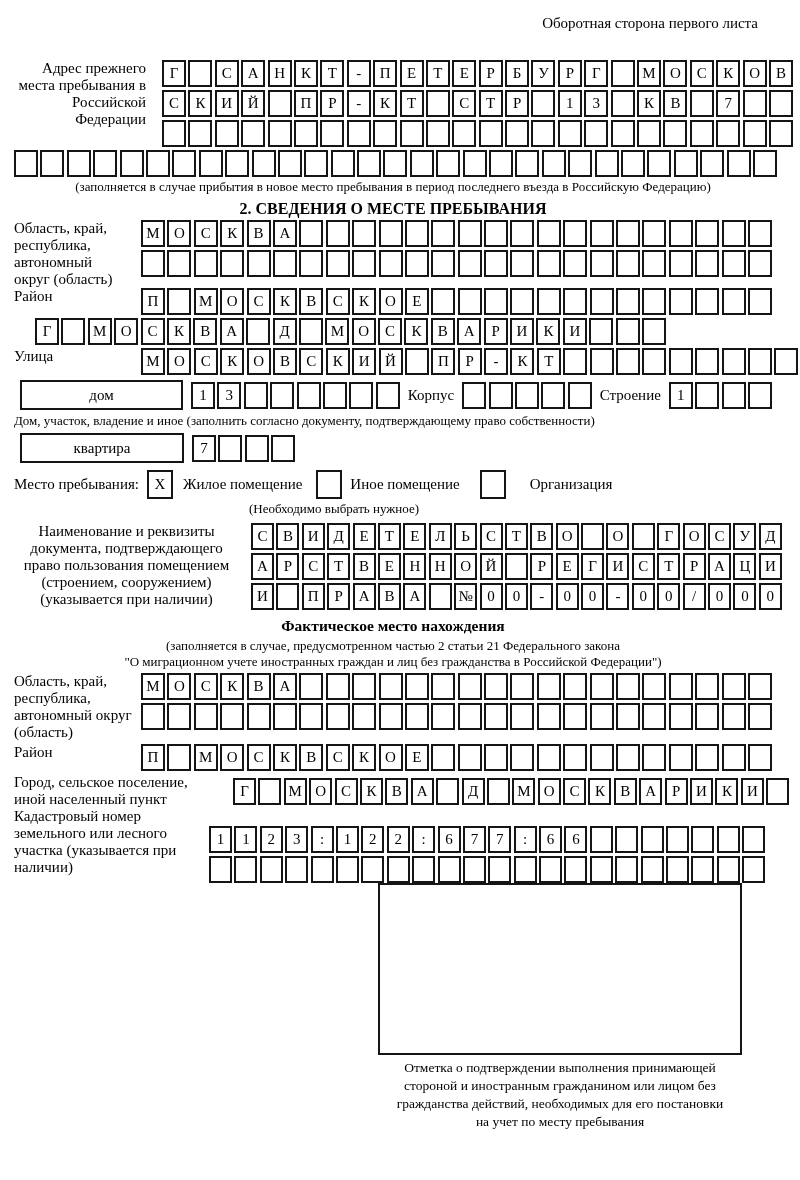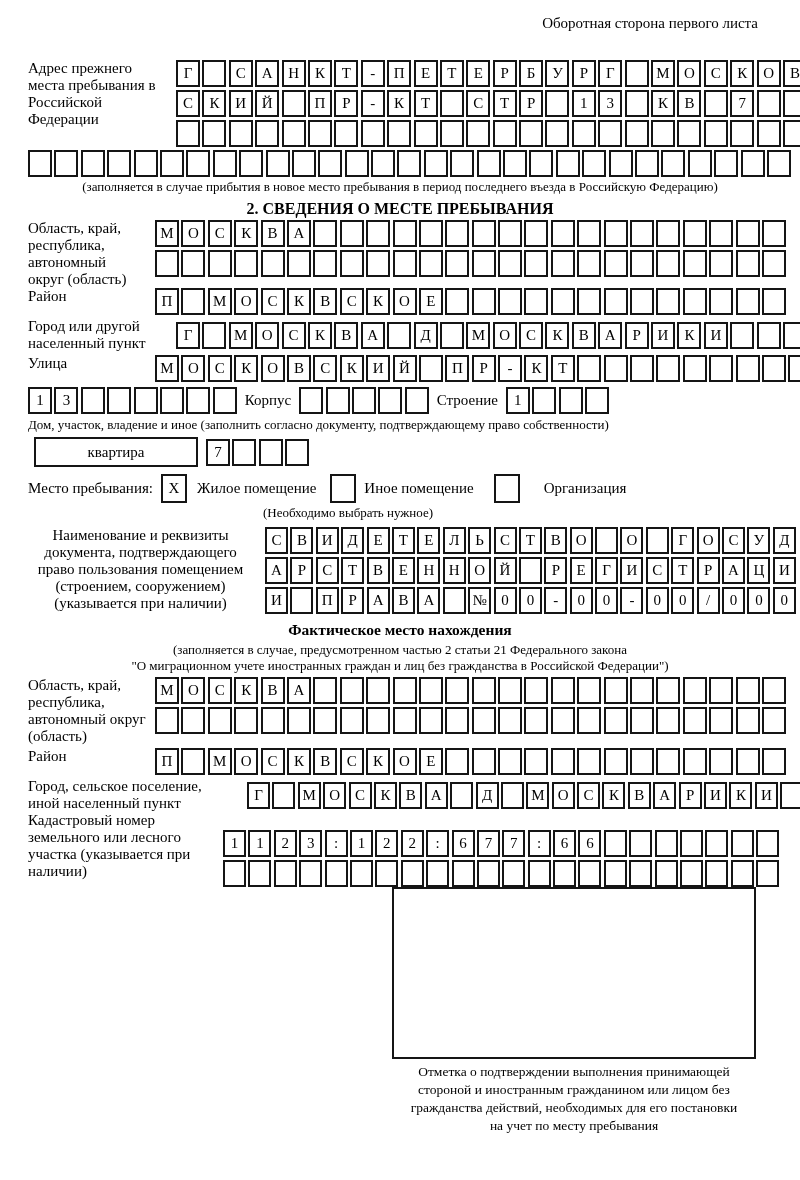--- a/index.html
+++ b/index.html
@@ -1,18 +1,18 @@
 <!DOCTYPE html>
 <html><head>
 <meta charset="utf-8">
 <style>
   html,body{margin:0;padding:0;background:#fff;}
   body{width:800px;height:1180px;overflow:hidden;color:#000;
        font-family:"Liberation Serif","DejaVu Serif",serif;}
-  .page{padding:14px 28px 0 28px;box-sizing:border-box;width:800px;}
+  .page{padding:14px 28px 0 14px;box-sizing:border-box;width:800px;}
 
   .header-note{font-size:15px;text-align:right;margin-right:14px;line-height:18px;}
 
   
   .cellrow{display:flex;gap:2.4px;}
   .cell{flex:0 0 auto;width:24px;height:27px;border:2px solid #151515;box-sizing:border-box;
         display:flex;align-items:center;justify-content:center;
         font-size:15px;line-height:1;background:#fff;}
   .sm .cell{width:23px;}
   .rows{display:flex;flex-direction:column;gap:3px;}
@@ -74,21 +74,21 @@
 </style>
 </head>
 <body>
 
 <div class="page">
 
   <div class="header-note">Оборотная сторона первого листа</div>
 
   <div class="flexrow addr-block">
     <div class="lblcol w148">
-      <div class="label" style="width:132px;">Адрес прежнего места пребывания в Российской Федерации</div>
+      <div class="label" style="width:132px;text-align:right;">Адрес прежнего места пребывания в Российской Федерации</div>
     </div>
     <div class="rows">
       <div class="cellrow">
           <div class="cell">Г</div>
           <div class="cell"></div>
           <div class="cell">С</div>
           <div class="cell">А</div>
           <div class="cell">Н</div>
           <div class="cell">К</div>
           <div class="cell">Т</div>
@@ -285,23 +285,20 @@
         <div class="cell"></div>
         <div class="cell"></div>
         <div class="cell"></div>
         <div class="cell"></div>
         <div class="cell"></div>
         <div class="cell"></div>
       </div>
   </div>
 
   <div class="flexrow center city-row">
-    <div class="lblcol w127">
-      <div class="label" style="width:122px;">Город или другой населенный пункт</div>
-    </div>
     <div class="cellrow">
         <div class="cell">Г</div>
         <div class="cell"></div>
         <div class="cell">М</div>
         <div class="cell">О</div>
         <div class="cell">С</div>
         <div class="cell">К</div>
         <div class="cell">В</div>
         <div class="cell">А</div>
         <div class="cell"></div>
@@ -350,20 +347,21 @@
         <div class="cell"></div>
         <div class="cell"></div>
         <div class="cell"></div>
         <div class="cell"></div>
         <div class="cell"></div>
         <div class="cell"></div>
       </div>
   </div>
 
   <div class="house-row">
+    <div class="wide-box house-box">дом</div>
     <div class="cellrow">
         <div class="cell">1</div>
         <div class="cell">3</div>
         <div class="cell"></div>
         <div class="cell"></div>
         <div class="cell"></div>
         <div class="cell"></div>
         <div class="cell"></div>
         <div class="cell"></div>
       </div>

